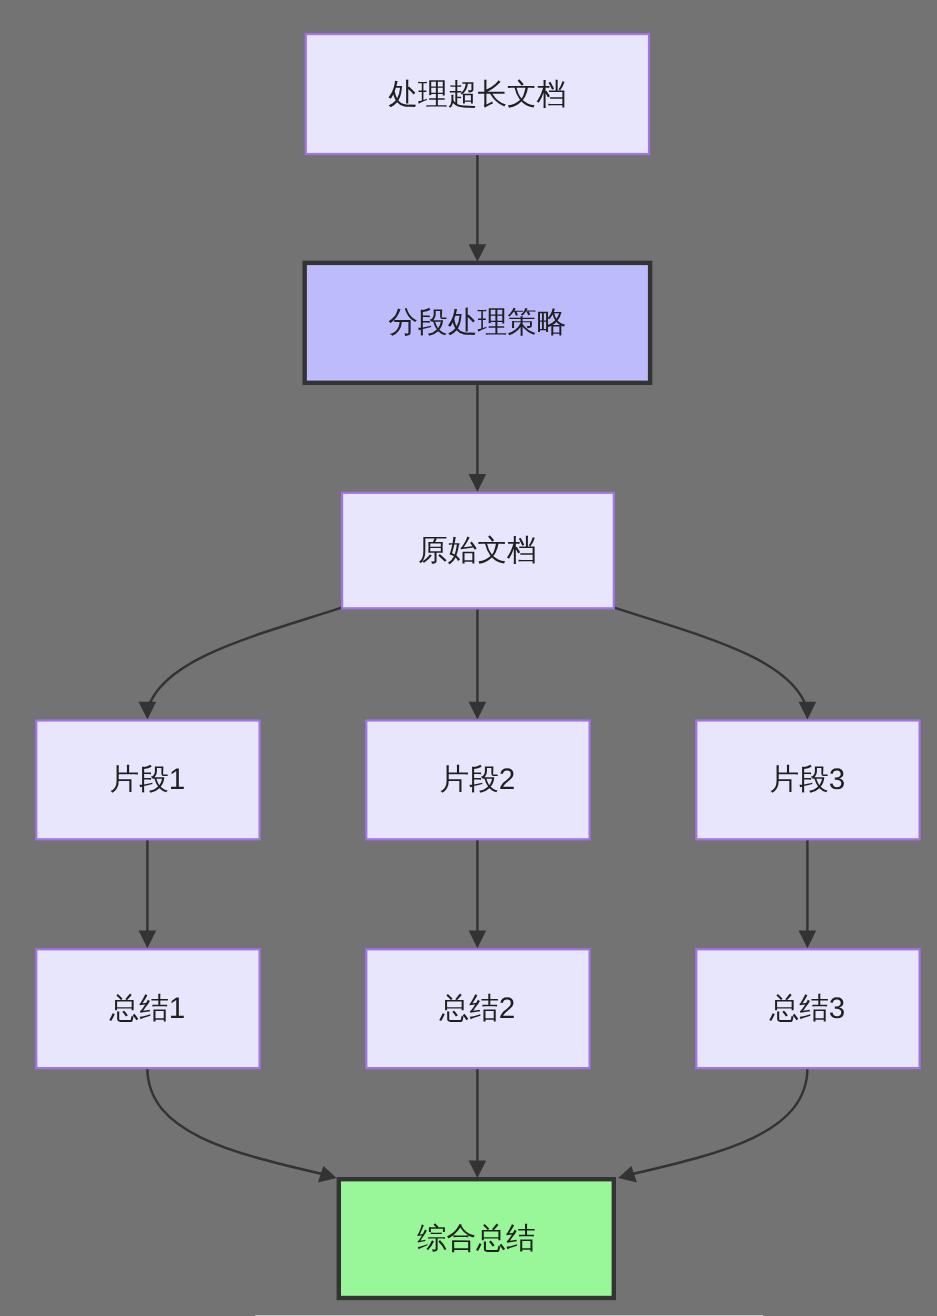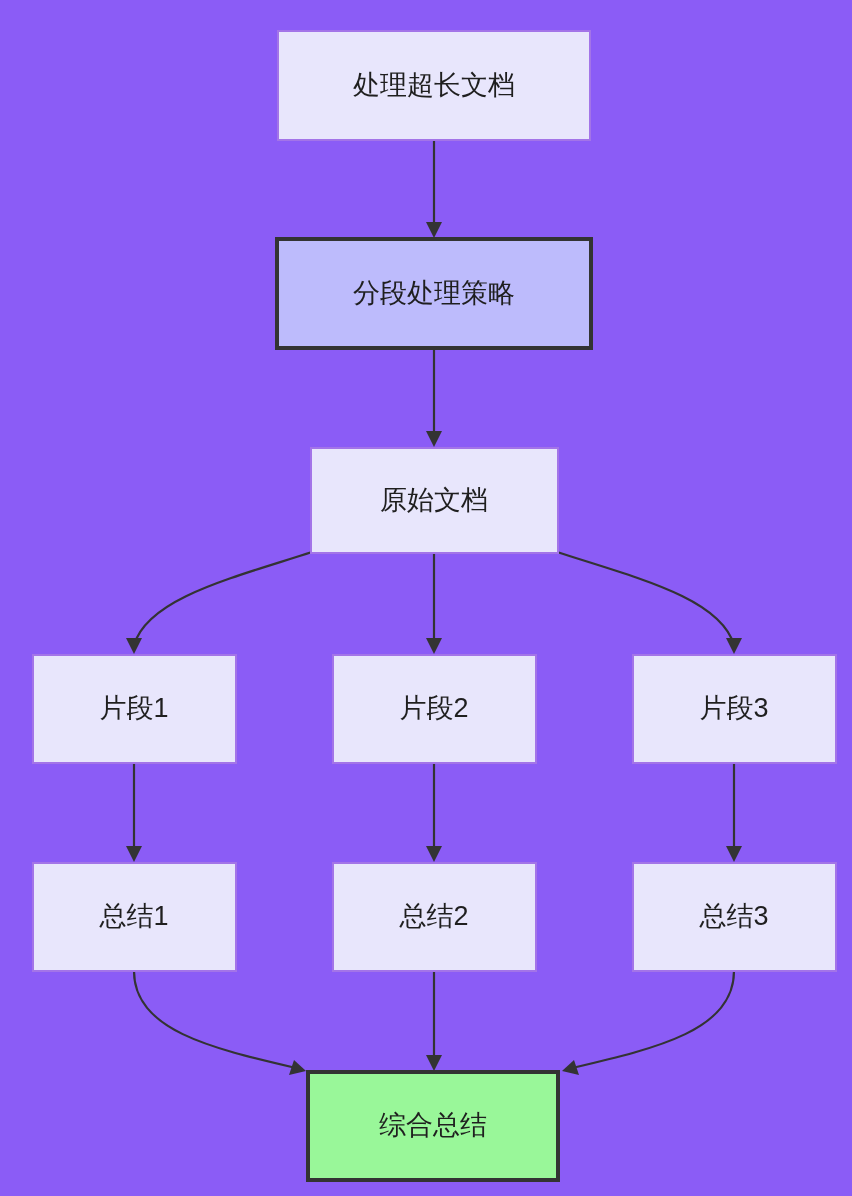--- a/index.html
+++ b/index.html
@@ -11,21 +11,21 @@
   body {
     width: 852px;
     height: 1196px;
     font-family: "Liberation Sans", "DejaVu Sans", sans-serif;
     overflow: hidden;
   }
   #flowchart-root {
     position: relative;
     width: 852px;
     height: 1196px;
-    background: #8b5cf6;
+    background: #737373;
   }
   svg.flow-canvas {
     position: absolute;
     left: 0;
     top: 0;
     width: 852px;
     height: 1196px;
     display: block;
   }
   .node-rect {

